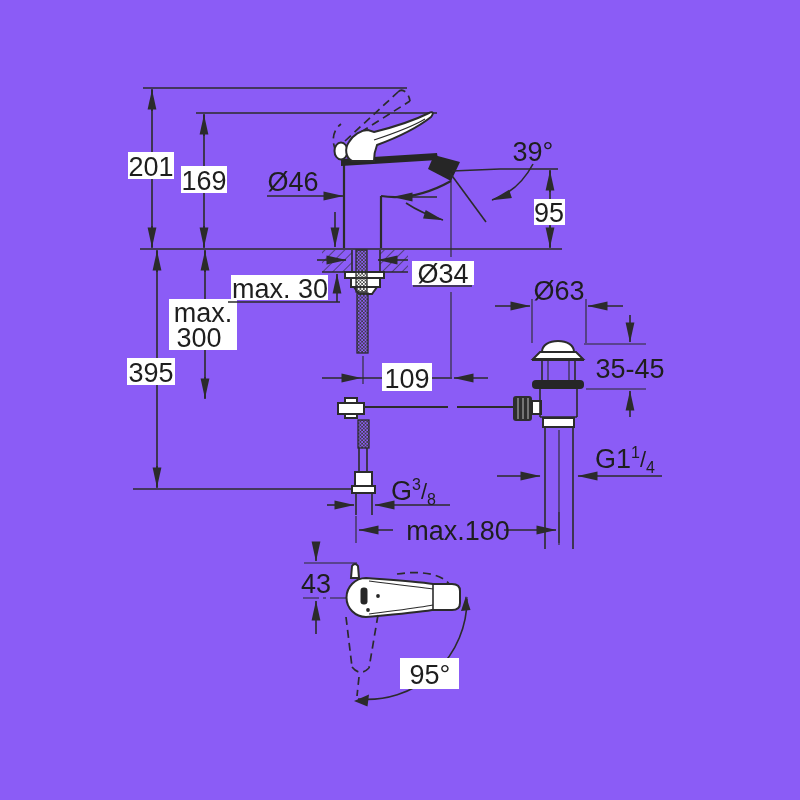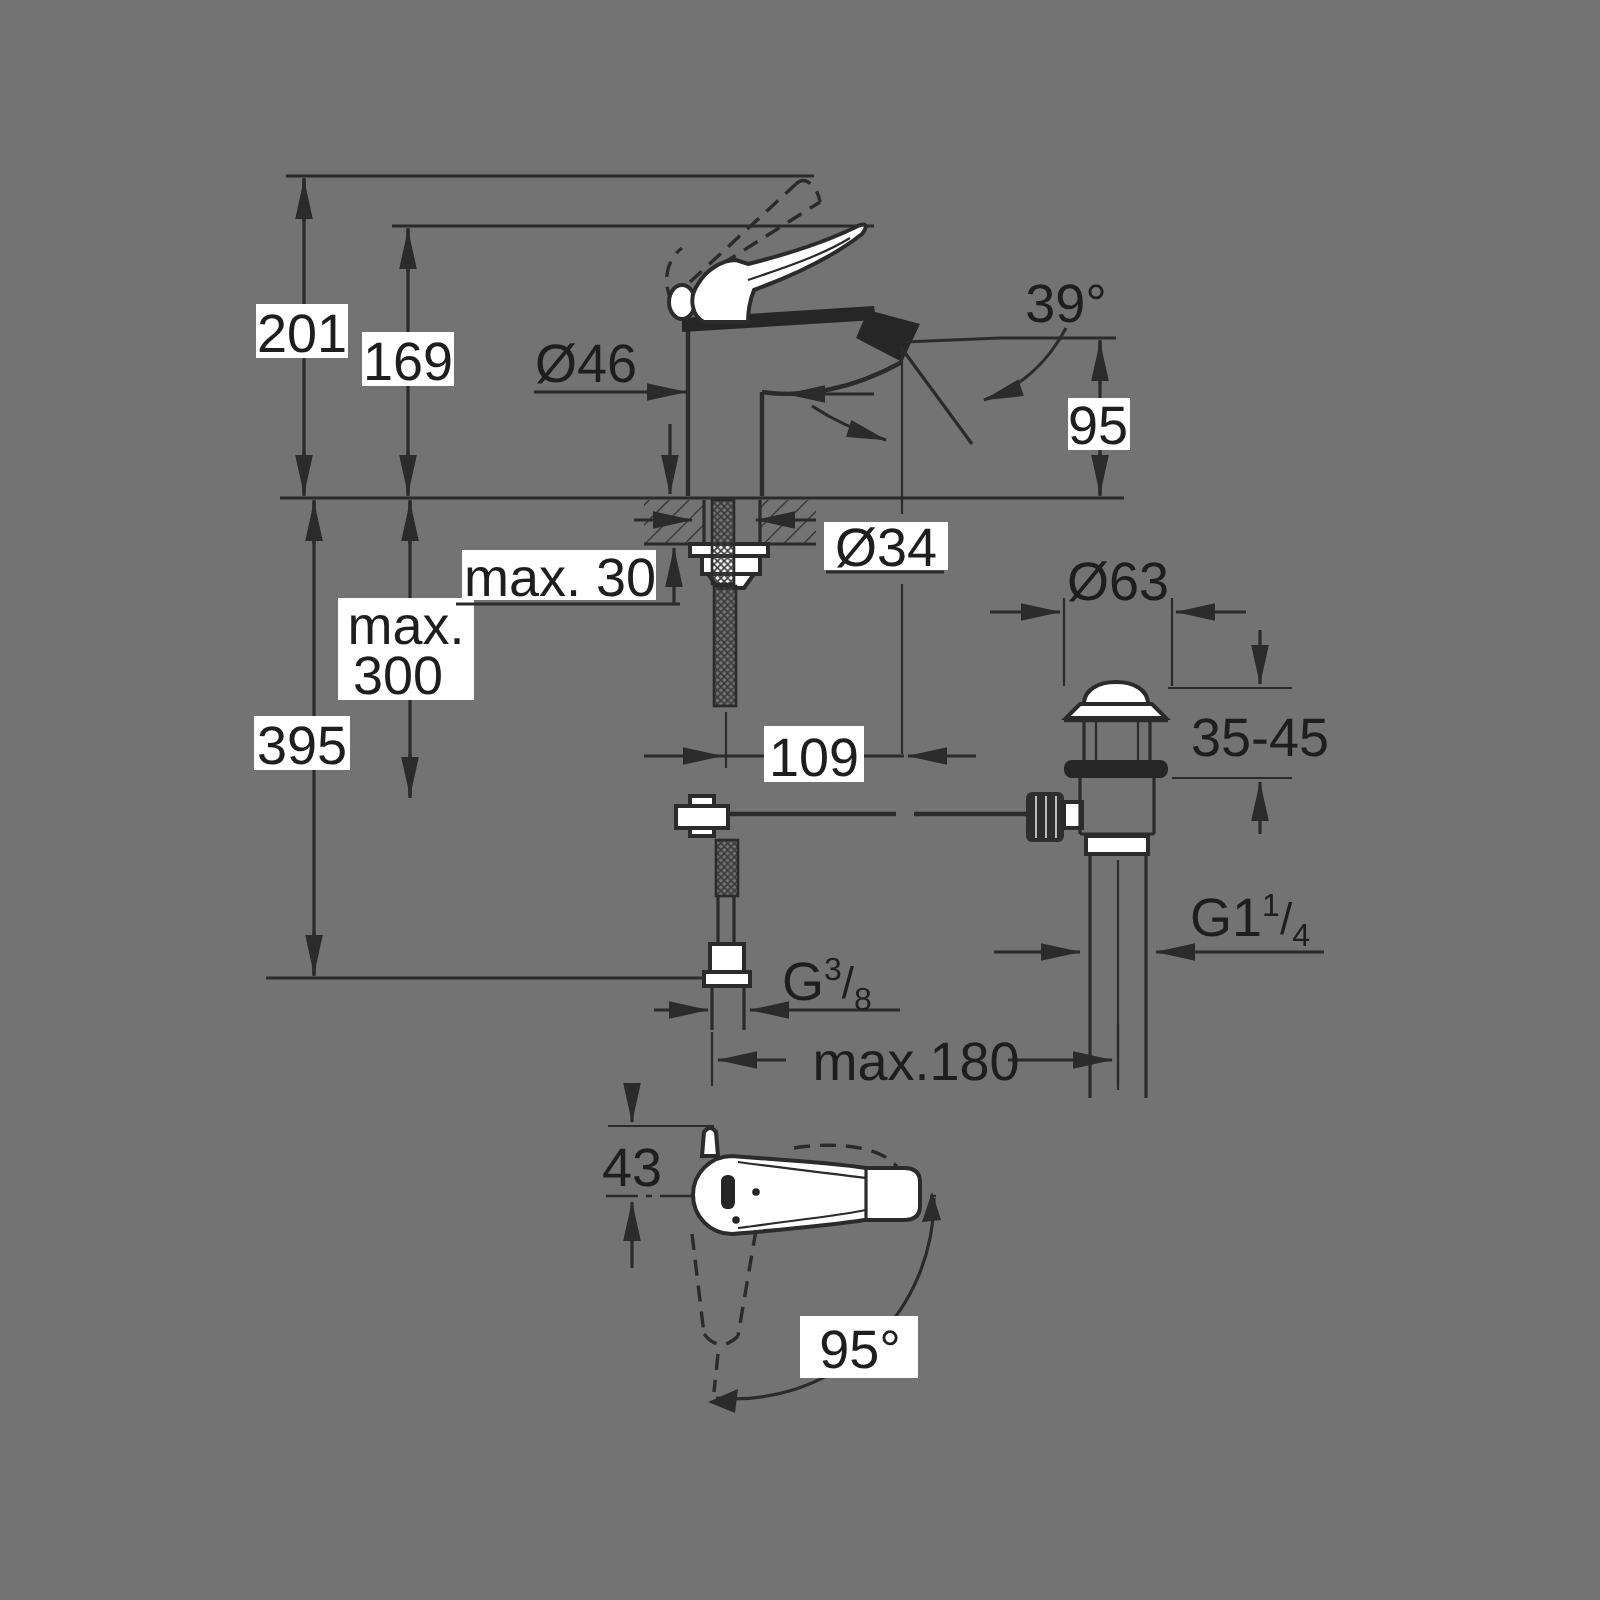--- a/index.html
+++ b/index.html
@@ -1,16 +1,16 @@
 <!DOCTYPE html>
 <html><head>
 <meta charset="utf-8">
 <style>
   html,body{margin:0;padding:0;background:#ffffff;}
-  .stage{position:relative;width:800px;height:800px;background:#737373;overflow:hidden;}
+  .stage{position:relative;width:800px;height:800px;background:#8b5cf6;overflow:hidden;}
   svg{display:block;}
   text{font-family:"Liberation Sans","DejaVu Sans",sans-serif;fill:#1e1e1e;}
   .dim{font-size:27px;}
   .dimsm{font-size:16px;}
   .dimsl{font-size:22px;}
   .ln{stroke:#2b2b2b;stroke-width:1.6;fill:none;}
   .ln2{stroke:#2b2b2b;stroke-width:2.2;fill:none;}
   .thin{stroke:#2b2b2b;stroke-width:1.1;fill:none;}
   .dash{stroke:#2b2b2b;stroke-width:1.7;fill:none;stroke-dasharray:8 5;}
   .wfill{fill:#ffffff;stroke:#2b2b2b;stroke-width:2;}

